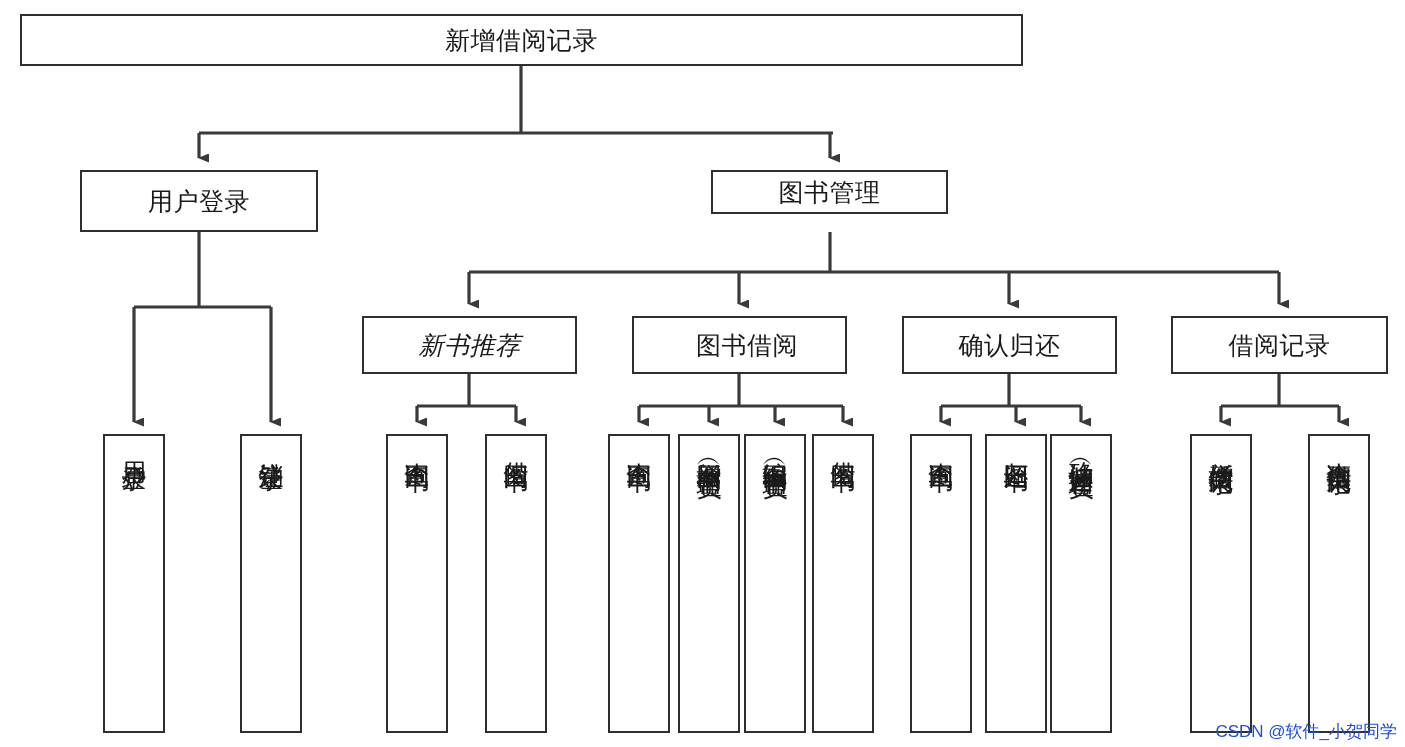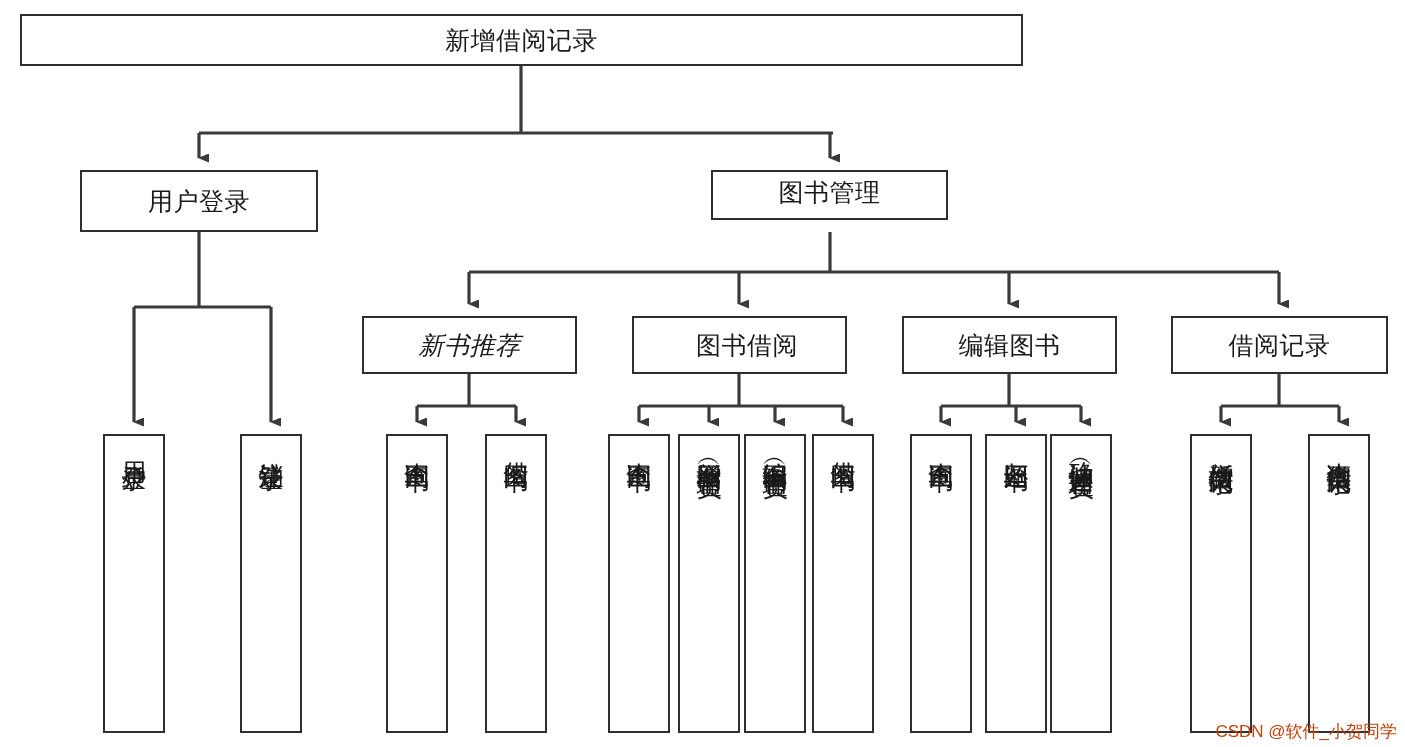--- a/index.html
+++ b/index.html
@@ -58,21 +58,21 @@
     font-size: 25px;
     letter-spacing: 2px;
     line-height: 1;
     white-space: nowrap;
   }
   #watermark {
     position: absolute;
     right: 8px;
     bottom: 4px;
     font-size: 17px;
-    color: #c2410c;
+    color: #1d4ed8;
     white-space: nowrap;
     user-select: none;
   }
 </style>
 </head>
 <body>
 
 <div id="canvas">
 
   <svg id="edges" viewBox="0 0 1405 747">
@@ -125,32 +125,32 @@
     </g>
   </svg>
 
   <div class="node horiz" style="left:20px; top:14px; width:1003px; height:52px;">
     <span class="lbl">新增借阅记录</span>
   </div>
 
   <div class="node horiz" style="left:80px; top:170px; width:238px; height:62px;">
     <span class="lbl">用户登录</span>
   </div>
-  <div class="node horiz" style="left:711px; top:170px; width:237px; height:50px;font-family:Liberation Mono, monospace;">
+  <div class="node horiz" style="left:711px; top:170px; width:237px; height:44px;">
     <span class="lbl">图书管理</span>
   </div>
 
   <div class="node horiz" style="left:362px; top:316px; width:215px; height:58px;font-style:italic;">
     <span class="lbl">新书推荐</span>
   </div>
   <div class="node horiz" style="left:632px; top:316px; width:215px; height:58px;padding-left:15px;">
     <span class="lbl">图书借阅</span>
   </div>
   <div class="node horiz" style="left:902px; top:316px; width:215px; height:58px;">
-    <span class="lbl">编辑图书</span>
+    <span class="lbl">确认归还</span>
   </div>
   <div class="node horiz" style="left:1171px; top:316px; width:217px; height:58px;">
     <span class="lbl">借阅记录</span>
   </div>
 
   <div class="node vert" style="left:103px; top:434px; width:62px; height:299px;">
     <span class="lbl">用户登录</span>
   </div>
   <div class="node vert" style="left:240px; top:434px; width:62px; height:299px;">
     <span class="lbl">注销登录</span>

